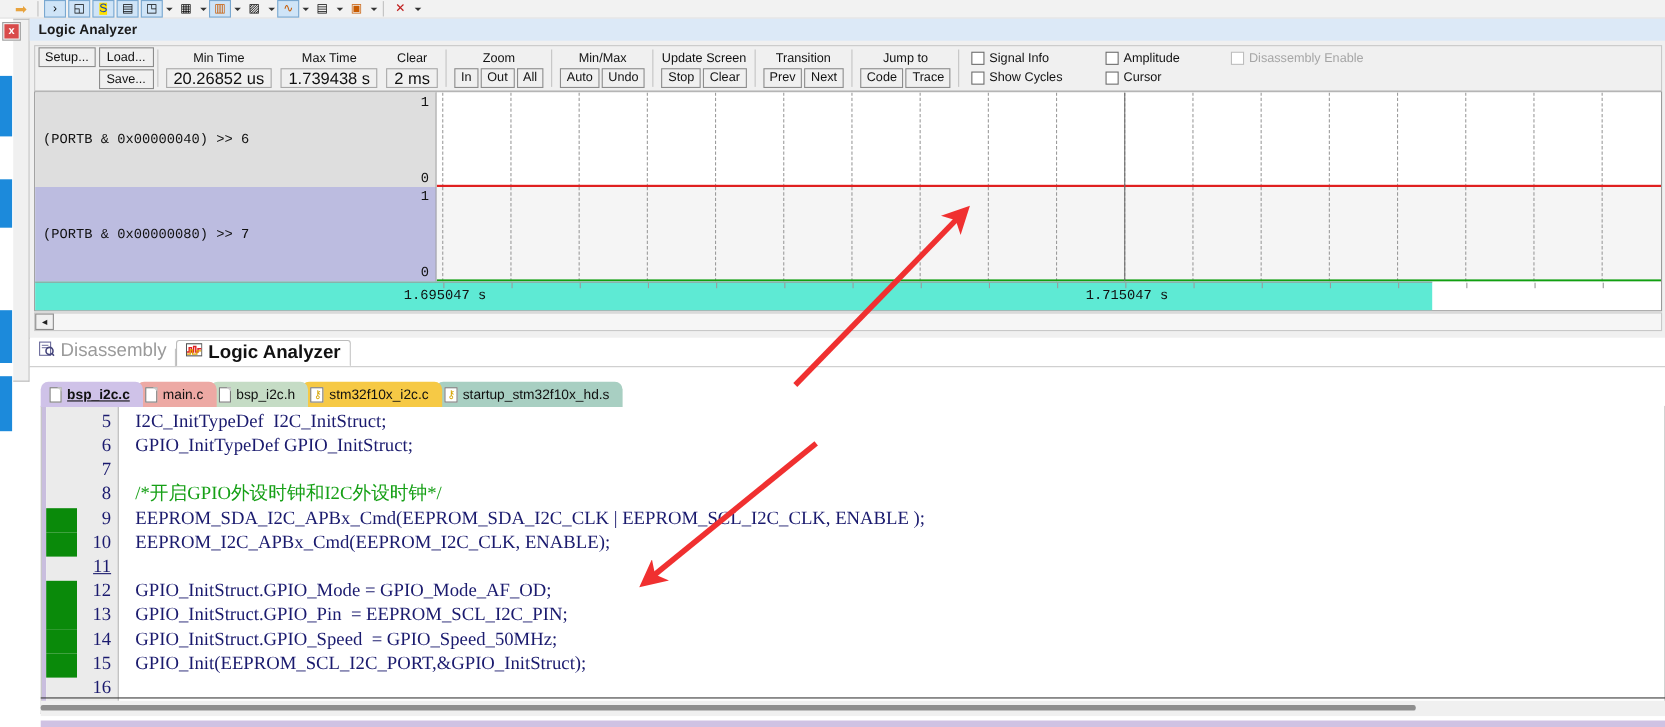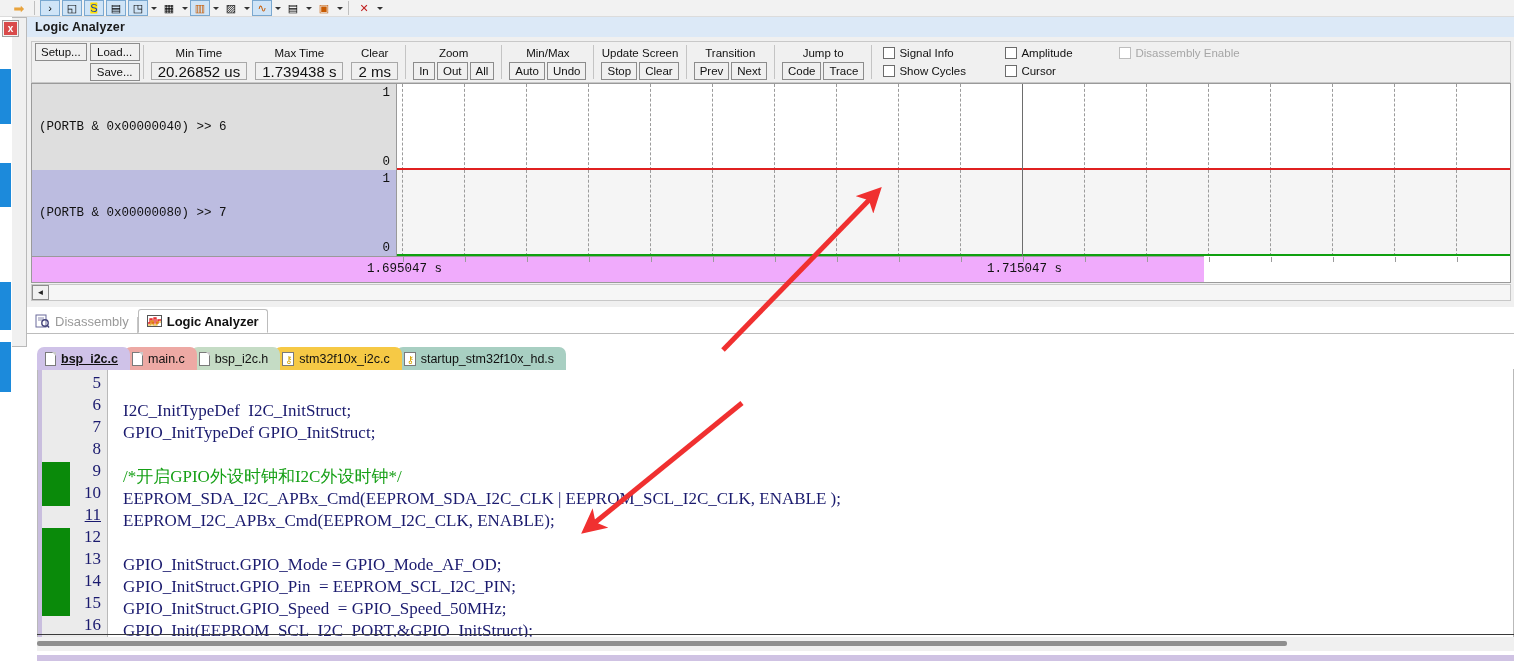--- a/index.html
+++ b/index.html
@@ -144,22 +144,22 @@
     position: absolute; top: 0; bottom: 0; width: 0;
     border-left: 1px dashed #9b9b9b;
   }
   .sigline { position: absolute; left: 0; right: 0; height: 2px; }
   .cursorline {
     position: absolute; top: 0; width: 1px; background: #6d6d6d;
   }
 
   
   .time-axis {
-    position: absolute; left: 0; top: 172px; width: 1172px; height: 26px;
-    background: #f0abfc; border-top: 1px solid #9a9a9a;
+    position: absolute; left: 0; top: 172px; width: 1270px; height: 26px;
+    background: #5eead4; border-top: 1px solid #9a9a9a;
   }
   .time-axis .tick {
     position: absolute; top: 0; height: 5px; width: 0;
     border-left: 1px solid #9b9b9b;
   }
   .time-lbl {
     position: absolute; top: 5px; font-size: 12.5px; color: #111;
     font-family: "Liberation Mono", monospace;
   }
 
@@ -176,22 +176,22 @@
   }
 
   
   .view-tabs {
     position: absolute; left: 27px; top: 308px; width: 1487px; height: 26px;
     background: #ffffff;
     display: flex; align-items: flex-end;
     border-bottom: 1px solid #bcbcbc;
   }
   .vtab {
-    height: 24px; display: flex; align-items: center; gap: 5px;
-    padding: 0 8px; font-size: 13px; color: #9a9a9a;
+    height: 24px; display: flex; gap: 5px;
+    padding: 0 8px; font-size: 17px; color: #9a9a9a;
     border: none; background: transparent;
   }
   .vtab.active {
     color: #111; font-weight: bold; background: #ffffff;
     border: 1px solid #bcbcbc; border-bottom: 1px solid #ffffff;
     border-radius: 3px 3px 0 0;
   }
   .vtab-sep { width: 1px; height: 16px; background: #c6c6c6; }
   .mini-ico { width: 15px; height: 14px; position: relative; }
 
@@ -248,21 +248,20 @@
     background: #ebebeb; border-right: 1px solid #b9b9b9;
   }
   .code-lines {
     position: absolute; left: 71px; top: 0; right: 0; height: 100%;
     background: #ffffff;
   }
   .cline {
     position: absolute; left: 14px; height: 22px; line-height: 22px;
     font-family: "Liberation Serif", serif; font-size: 17px; color: #1a1a6e;
     white-space: pre;
-    margin-top: 28px;
   }
   .cline.cmt { color: #16a016; }
   .lnum {
     position: absolute; right: 6px; height: 22px; line-height: 22px;
     font-family: "Liberation Serif", serif; font-size: 17px; color: #1a1a6e;
   }
 
   .ed-hscroll {
     position: absolute; left: 10px; bottom: 10px; width: 1477px; height: 14px;
     background: #f0f0f0;

